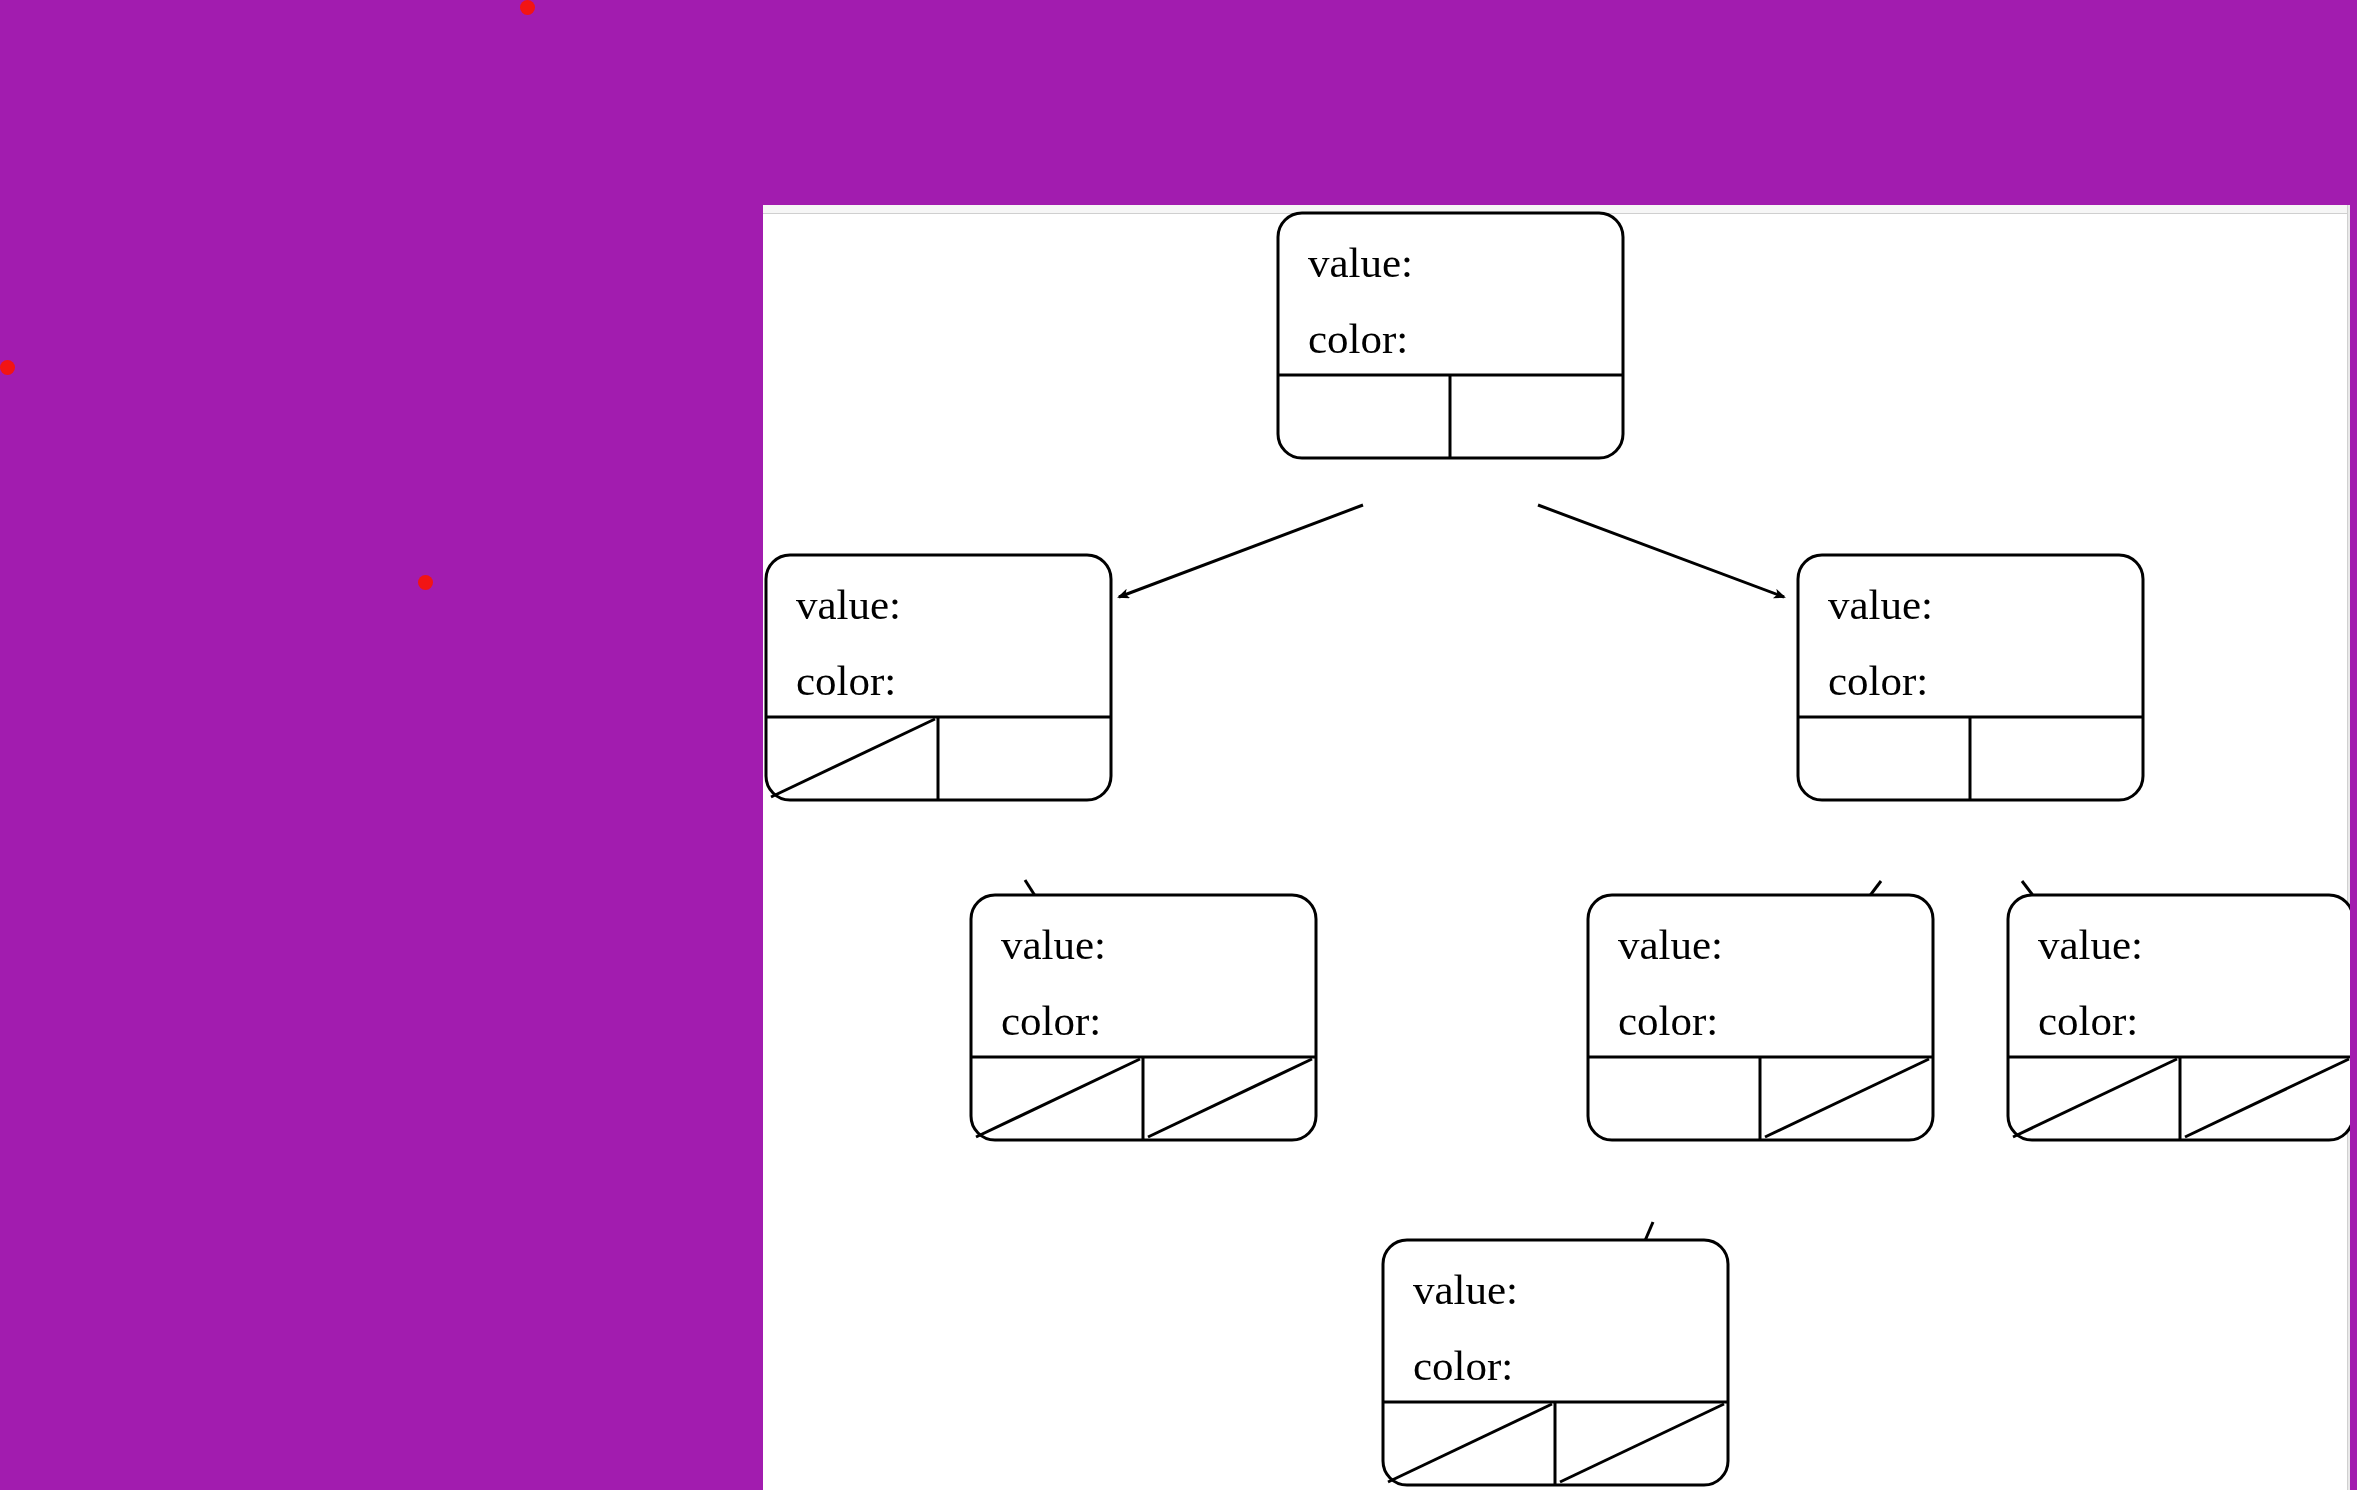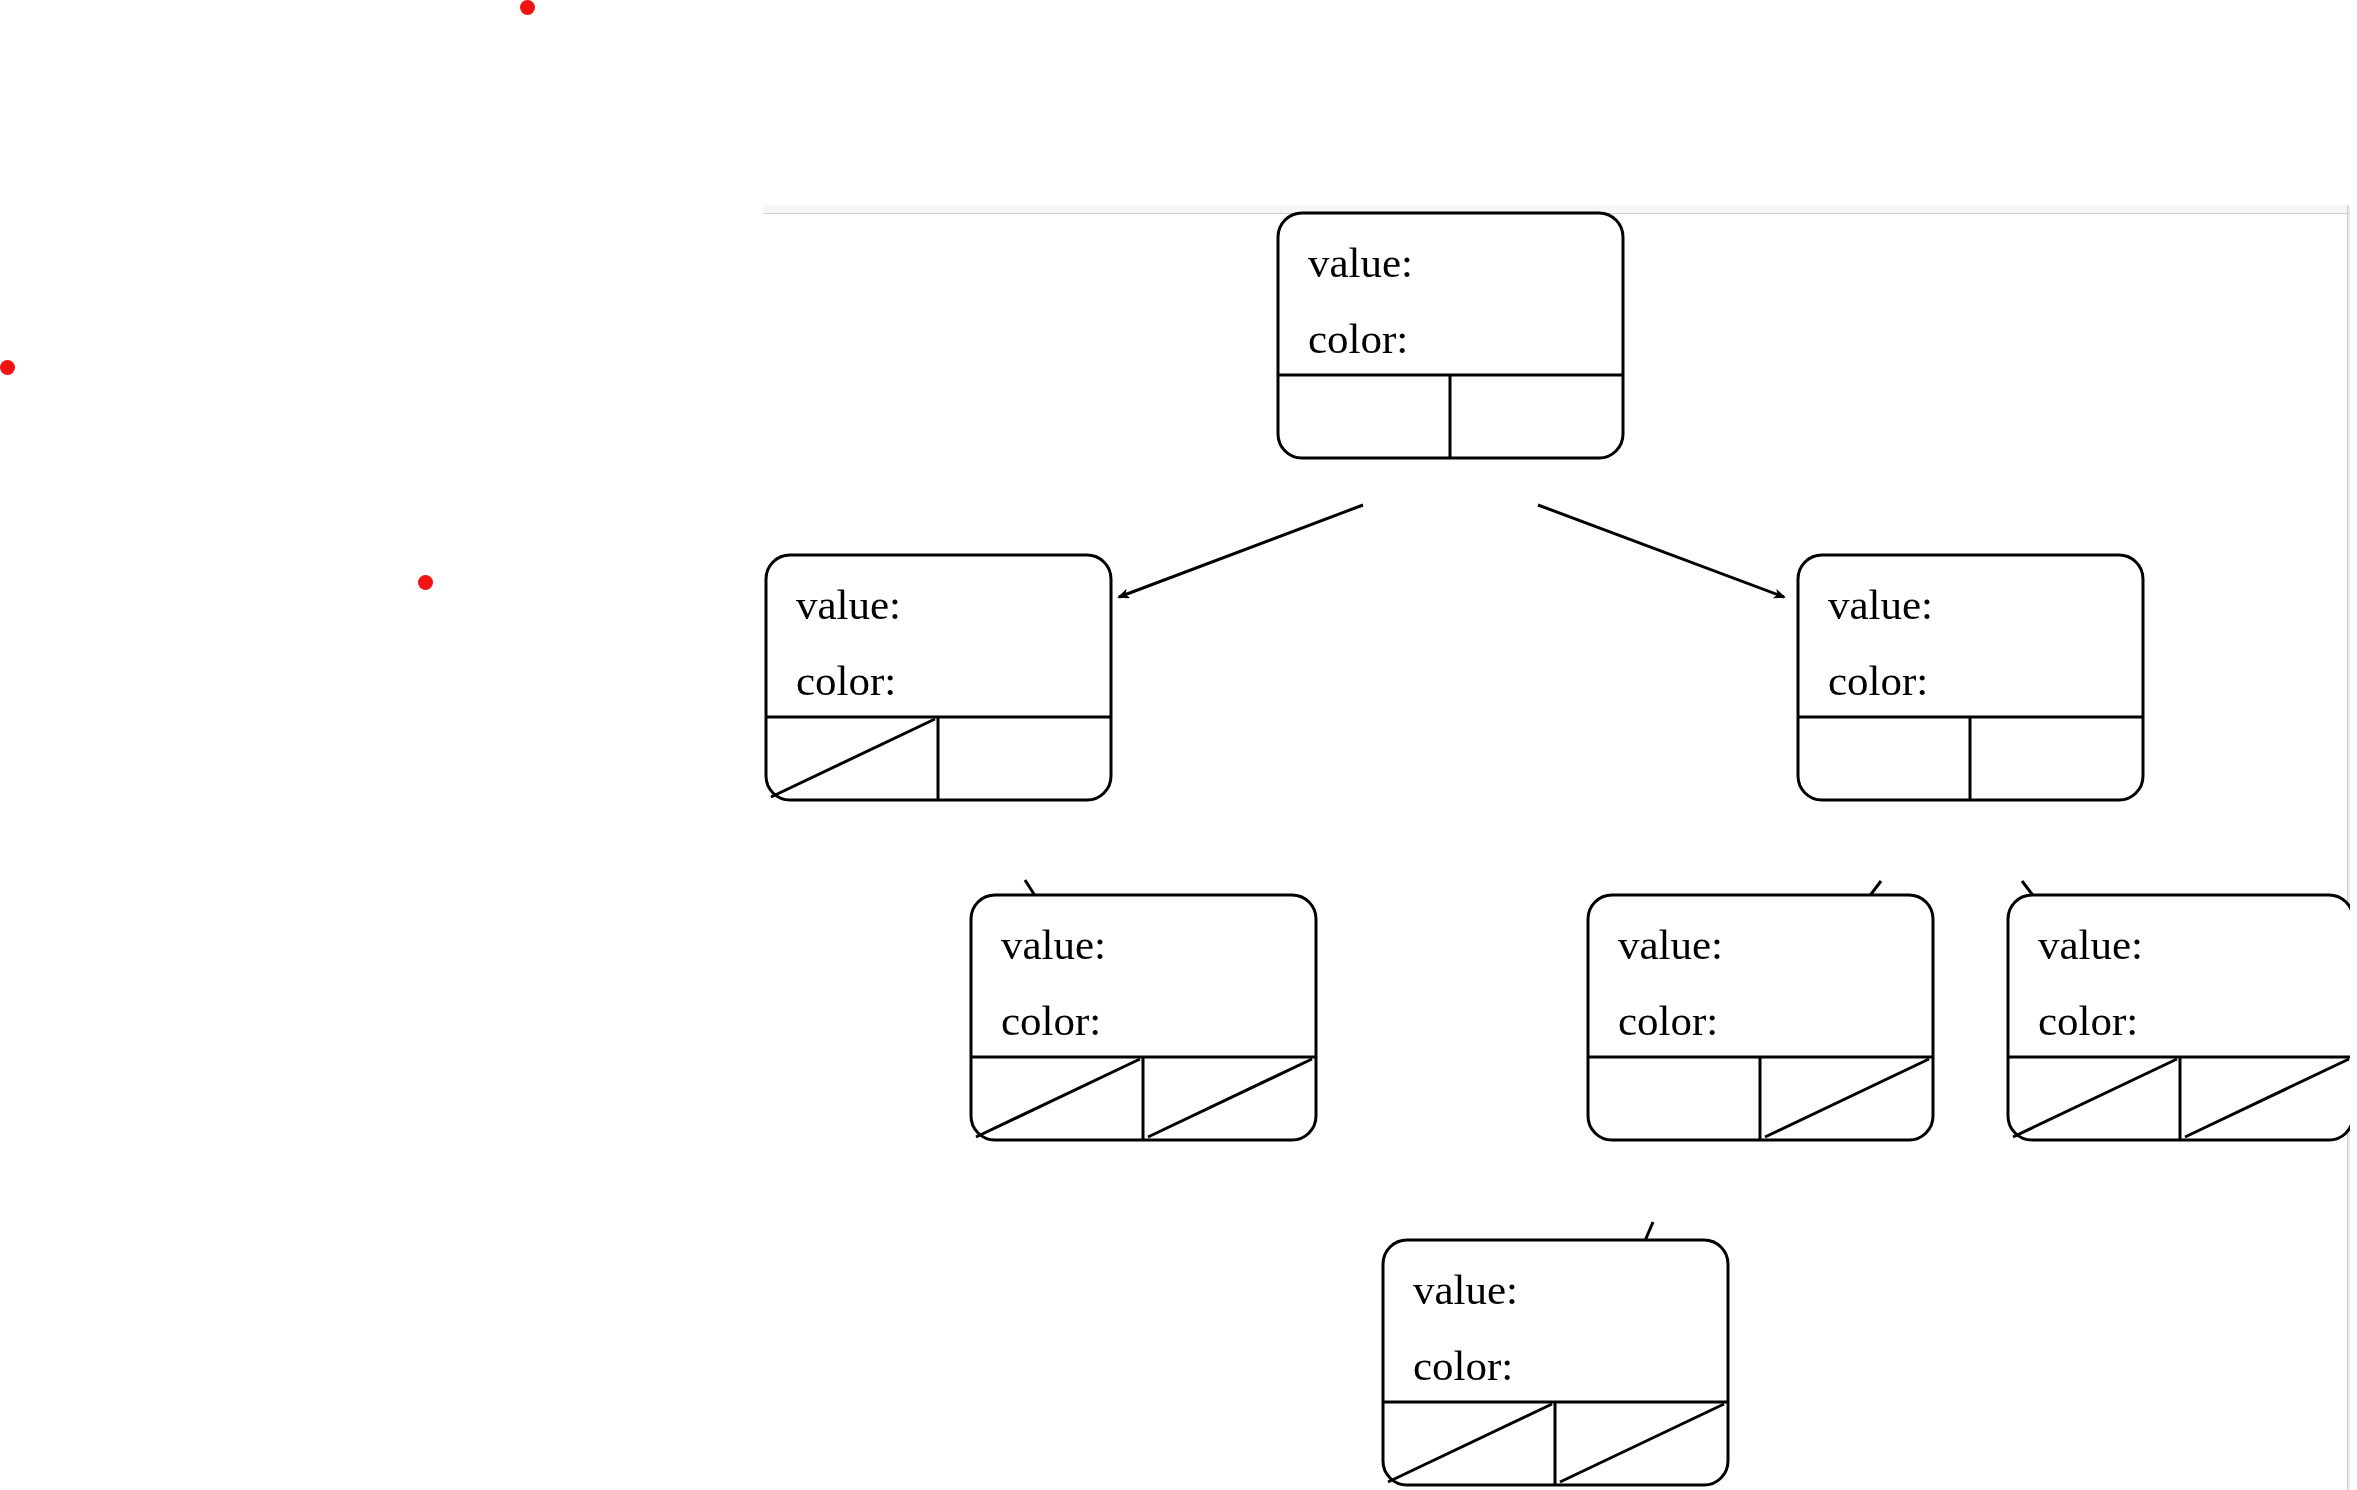--- a/index.html
+++ b/index.html
@@ -11,21 +11,21 @@
     width: 2357px;
     height: 1490px;
     overflow: hidden;
     font-family: "Liberation Serif", "DejaVu Serif", serif;
   }
 
   #root-canvas {
     position: relative;
     width: 2357px;
     height: 1490px;
-    background: #ffffff;
+    background: #a21caf;
   }
 
   
   .marker-dot {
     position: absolute;
     width: 15px;
     height: 15px;
     border-radius: 50%;
     background: #f21414;
   }

